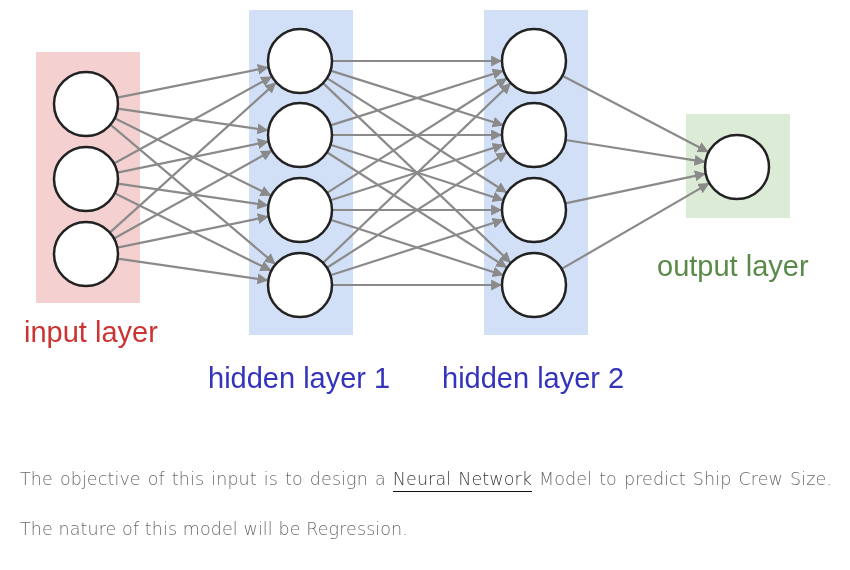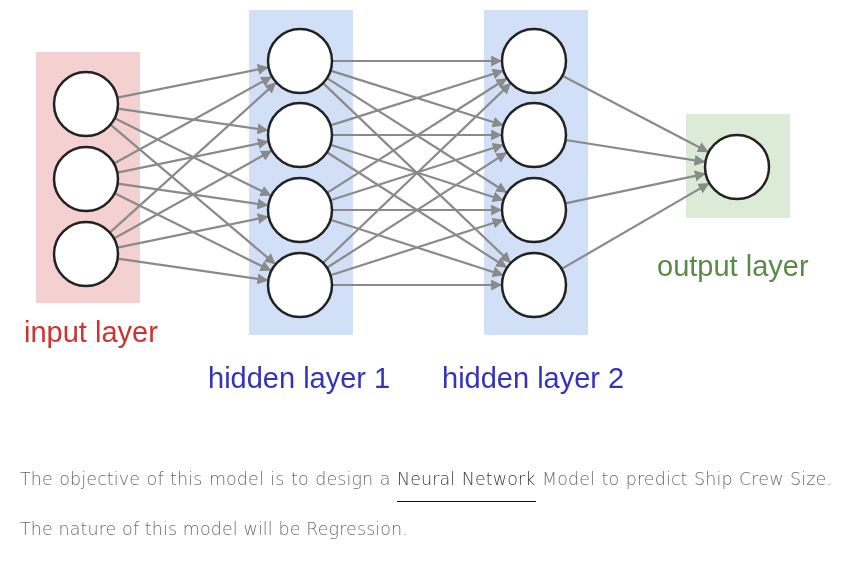--- a/index.html
+++ b/index.html
@@ -5,21 +5,21 @@
     html, body { margin: 0; padding: 0; background: #ffffff; }
     body { width: 850px; height: 570px; position: relative; overflow: hidden; font-family: "Liberation Sans", sans-serif; }
     #diagram { position: absolute; left: 0; top: 0; width: 850px; height: 400px; }
     .layer-label { font-family: "Liberation Sans", sans-serif; font-size: 29px; }
     .paragraph {
       position: absolute; left: 20px; width: 812px; top: 436px;
       font-family: "DejaVu Sans", sans-serif; font-size: 17.5px; color: #6b6b6b;
       line-height: 50px; text-align: justify; text-align-last: left; letter-spacing: 0.1px;
       font-weight: 300;
     }
-    .paragraph a { color: #3a3a3a; text-decoration: none; border-bottom: 1.5px solid #111; padding-bottom: 12px; margin-top: 32px; }
+    .paragraph a { color: #3a3a3a; text-decoration: none; border-bottom: 1.5px solid #111; padding-bottom: 2px; margin-top: 32px; }
   </style>
 </head>
 <body>
 
 <svg id="diagram" viewBox="0 0 850 400" xmlns="http://www.w3.org/2000/svg">
   <defs>
     <marker id="arrow" viewBox="0 0 10 10" refX="9" refY="5" markerWidth="5" markerHeight="5" orient="auto-start-reverse">
       <path d="M0,0 L10,5 L0,10 z" fill="#8a8a8a"></path>
     </marker>
   </defs>
@@ -78,13 +78,13 @@
       <circle cx="737" cy="167" r="32" fill="#ffffff" stroke="#222222" stroke-width="2.5"></circle>
     </g>
   <g id="labels">
     <text class="layer-label" x="24" y="342" fill="#cc3333">input layer</text>
     <text class="layer-label" x="208" y="388" fill="#3333bb">hidden layer 1</text>
     <text class="layer-label" x="442" y="388" fill="#3333bb">hidden layer 2</text>
     <text class="layer-label" x="657" y="276" fill="#5a8a48">output layer</text>
   </g>
 </svg>
 
-<p class="paragraph"><span>The objective of this model is to design a </span><a href="#">Neural Network</a><span> Model to predict Ship Crew Size. The nature of this model will be Regression.</span></p>
+<p class="paragraph"><span>The objective of this input is to design a </span><a href="#">Neural Network</a><span> Model to predict Ship Crew Size. The nature of this model will be Regression.</span></p>
 
 </body></html>

